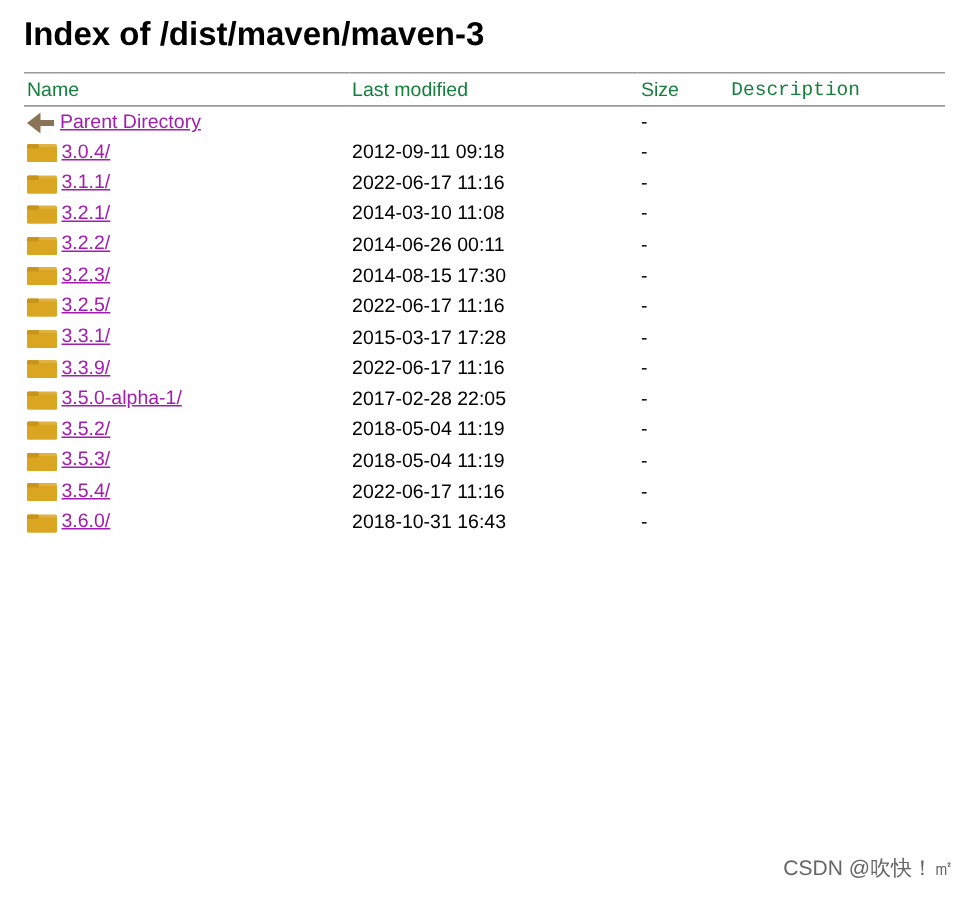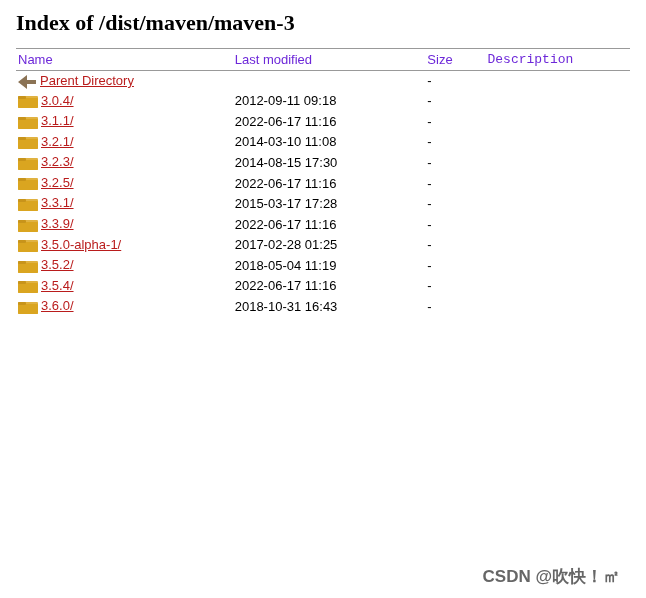--- a/index.html
+++ b/index.html
@@ -11,60 +11,59 @@
       font-family: Arial, sans-serif;
       font-size: 13px;
       background: #fff;
       color: #000;
       padding: 10px 16px;
     }
     h1 {
       font-size: 22px;
       font-weight: bold;
       margin-bottom: 12px;
-      font-family: Liberation Serif, serif;
+      font-family: Liberation Sans, sans-serif;
     }
     .dir-table {
       width: 100%;
       border-collapse: collapse;
     }
     .dir-table thead tr {
       border-bottom: 1px solid #999;
       border-top: 1px solid #999;
     }
     .dir-table th {
       text-align: left;
       padding: 3px 6px 3px 2px;
       font-weight: normal;
       color: #000;
     }
     .dir-table th a {
-      color: #6d28d9;
+      color: #15803d;
       text-decoration: none;
     }
     .dir-table td {
       padding: 2px 6px 2px 2px;
       vertical-align: middle;
       white-space: nowrap;
     }
     .col-name { width: 180px; }
     .col-modified { width: 160px; }
     .col-size { width: 50px; }
     .col-desc { width: 120px; font-family: Liberation Mono, monospace; }
     a {
-      color: #b91c1c;
+      color: #a21caf;
       text-decoration: underline;
     }
     .watermark {
       position: fixed;
       bottom: 10px;
-      right: 26px;
-      font-size: 17px;
+      right: 10px;
+      font-size: 14px;
       color: #666;
-      font-weight: bold;
     }
   </style>
 </head>
 <body>
 
 <h1>Index of /dist/maven/maven-3</h1>
 
 <table class="dir-table">
   <thead>
     <tr>
@@ -119,20 +118,30 @@
       </svg></span><a href="3.2.1/">3.2.1/</a></td>
         <td class="col-modified">2014-03-10 11:08</td>
         <td class="col-size">-</td>
         <td class="col-desc"></td>
       </tr>
       <tr>
         <td class="col-name"><span><svg viewBox="0 0 20 16" style="width:20px;height:16px;vertical-align:middle;display:inline-block;margin-right:3px;">
         <rect x="0" y="3" width="20" height="12" rx="1" fill="#DAA520" opacity="0.85"></rect>
         <rect x="0" y="5" width="20" height="10" rx="1" fill="#DAA520"></rect>
         <rect x="0" y="3" width="8" height="3" rx="1" fill="#C8941A"></rect>
+      </svg></span><a href="3.2.2/">3.2.2/</a></td>
+        <td class="col-modified">2014-06-26 00:11</td>
+        <td class="col-size">-</td>
+        <td class="col-desc"></td>
+      </tr>
+      <tr>
+        <td class="col-name"><span><svg viewBox="0 0 20 16" style="width:20px;height:16px;vertical-align:middle;display:inline-block;margin-right:3px;">
+        <rect x="0" y="3" width="20" height="12" rx="1" fill="#DAA520" opacity="0.85"></rect>
+        <rect x="0" y="5" width="20" height="10" rx="1" fill="#DAA520"></rect>
+        <rect x="0" y="3" width="8" height="3" rx="1" fill="#C8941A"></rect>
       </svg></span><a href="3.2.3/">3.2.3/</a></td>
         <td class="col-modified">2014-08-15 17:30</td>
         <td class="col-size">-</td>
         <td class="col-desc"></td>
       </tr>
       <tr>
         <td class="col-name"><span><svg viewBox="0 0 20 16" style="width:20px;height:16px;vertical-align:middle;display:inline-block;margin-right:3px;">
         <rect x="0" y="3" width="20" height="12" rx="1" fill="#DAA520" opacity="0.85"></rect>
         <rect x="0" y="5" width="20" height="10" rx="1" fill="#DAA520"></rect>
         <rect x="0" y="3" width="8" height="3" rx="1" fill="#C8941A"></rect>
@@ -160,39 +169,49 @@
         <td class="col-modified">2022-06-17 11:16</td>
         <td class="col-size">-</td>
         <td class="col-desc"></td>
       </tr>
       <tr>
         <td class="col-name"><span><svg viewBox="0 0 20 16" style="width:20px;height:16px;vertical-align:middle;display:inline-block;margin-right:3px;">
         <rect x="0" y="3" width="20" height="12" rx="1" fill="#DAA520" opacity="0.85"></rect>
         <rect x="0" y="5" width="20" height="10" rx="1" fill="#DAA520"></rect>
         <rect x="0" y="3" width="8" height="3" rx="1" fill="#C8941A"></rect>
       </svg></span><a href="3.5.0-alpha-1/">3.5.0-alpha-1/</a></td>
-        <td class="col-modified">2017-02-28 01:25</td>
+        <td class="col-modified">2017-02-28 22:05</td>
         <td class="col-size">-</td>
         <td class="col-desc"></td>
       </tr>
       <tr>
         <td class="col-name"><span><svg viewBox="0 0 20 16" style="width:20px;height:16px;vertical-align:middle;display:inline-block;margin-right:3px;">
         <rect x="0" y="3" width="20" height="12" rx="1" fill="#DAA520" opacity="0.85"></rect>
         <rect x="0" y="5" width="20" height="10" rx="1" fill="#DAA520"></rect>
         <rect x="0" y="3" width="8" height="3" rx="1" fill="#C8941A"></rect>
       </svg></span><a href="3.5.2/">3.5.2/</a></td>
         <td class="col-modified">2018-05-04 11:19</td>
         <td class="col-size">-</td>
         <td class="col-desc"></td>
       </tr>
       <tr>
         <td class="col-name"><span><svg viewBox="0 0 20 16" style="width:20px;height:16px;vertical-align:middle;display:inline-block;margin-right:3px;">
         <rect x="0" y="3" width="20" height="12" rx="1" fill="#DAA520" opacity="0.85"></rect>
         <rect x="0" y="5" width="20" height="10" rx="1" fill="#DAA520"></rect>
         <rect x="0" y="3" width="8" height="3" rx="1" fill="#C8941A"></rect>
+      </svg></span><a href="3.5.3/">3.5.3/</a></td>
+        <td class="col-modified">2018-05-04 11:19</td>
+        <td class="col-size">-</td>
+        <td class="col-desc"></td>
+      </tr>
+      <tr>
+        <td class="col-name"><span><svg viewBox="0 0 20 16" style="width:20px;height:16px;vertical-align:middle;display:inline-block;margin-right:3px;">
+        <rect x="0" y="3" width="20" height="12" rx="1" fill="#DAA520" opacity="0.85"></rect>
+        <rect x="0" y="5" width="20" height="10" rx="1" fill="#DAA520"></rect>
+        <rect x="0" y="3" width="8" height="3" rx="1" fill="#C8941A"></rect>
       </svg></span><a href="3.5.4/">3.5.4/</a></td>
         <td class="col-modified">2022-06-17 11:16</td>
         <td class="col-size">-</td>
         <td class="col-desc"></td>
       </tr>
       <tr>
         <td class="col-name"><span><svg viewBox="0 0 20 16" style="width:20px;height:16px;vertical-align:middle;display:inline-block;margin-right:3px;">
         <rect x="0" y="3" width="20" height="12" rx="1" fill="#DAA520" opacity="0.85"></rect>
         <rect x="0" y="5" width="20" height="10" rx="1" fill="#DAA520"></rect>
         <rect x="0" y="3" width="8" height="3" rx="1" fill="#C8941A"></rect>

